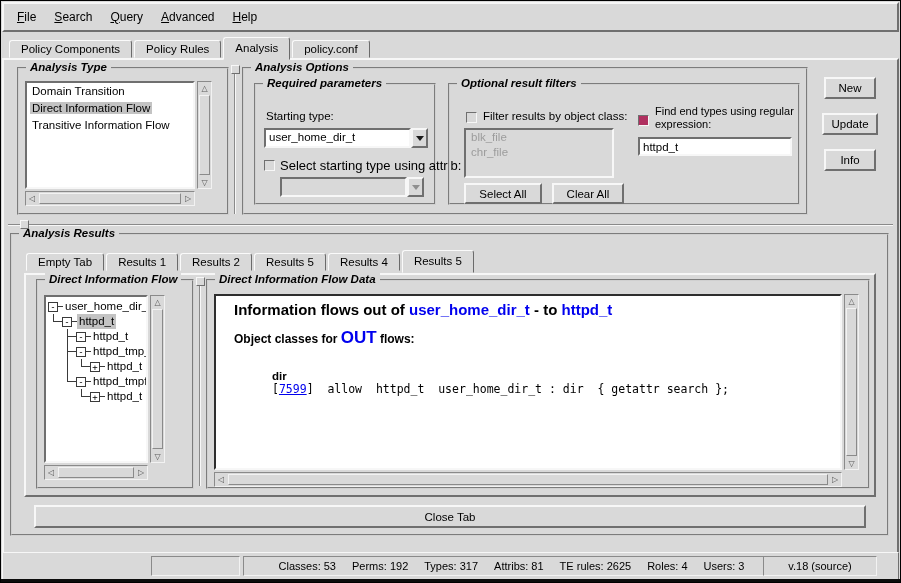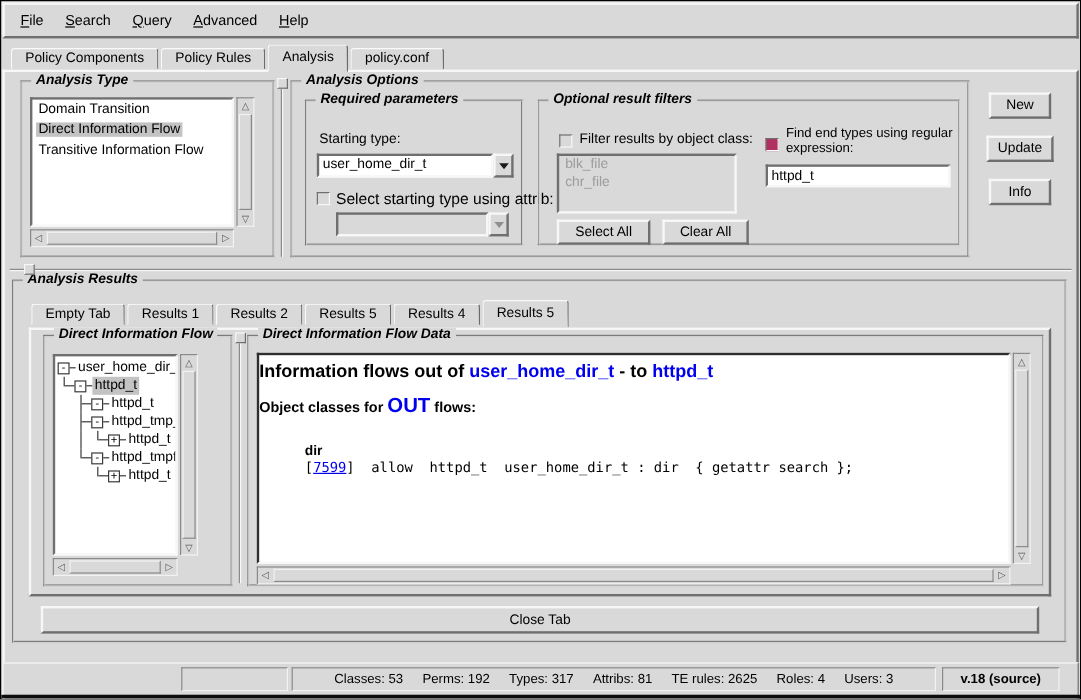--- a/index.html
+++ b/index.html
@@ -89,21 +89,21 @@
   .tcell.l::before { content:""; position:absolute; left:5px; top:0; height:8px; border-left:1px solid #3a3a3a; }
   .tcell.t::after, .tcell.l::after { content:""; position:absolute; left:6px; top:7px; width:8px; border-top:1px solid #3a3a3a; }
   .exp { flex:none; width:10px; height:10px; margin-top:3px; background:#fff;
     border:1px solid #3a3a3a; font-family:"DejaVu Sans Mono",monospace; font-size:9px;
     line-height:8px; text-align:center; }
   .dash { flex:none; width:5px; height:1px; background:#3a3a3a; margin-top:7px; }
   .tlabel { line-height:15px; padding:0 2px; }
   .tlabel.selected { background:#c3c3c3; }
   
   .textarea { position:absolute; background:#fff; border:2px solid;
-    border-color:#2e2e2e #f7f7f7 #f7f7f7 #2e2e2e; overflow:hidden; padding:5px 0; }
+    border-color:#2e2e2e #f7f7f7 #f7f7f7 #2e2e2e; overflow:hidden; padding:5px 18px; }
   .res-heading { font-size:15px; font-weight:bold; }
   .res-sub { margin-top:10px; font-size:12px; font-weight:bold; }
   .res-sub .flow { font-size:17px; color:#0000ee; }
   .blue { color:#0000ee; }
   .res-class { margin:22px 0 0 38px; font-weight:bold; font-size:11.5px; }
   .res-rule { margin-left:38px; font-family:"DejaVu Sans Mono","Liberation Mono",monospace;
     font-size:11.5px; white-space:pre; }
   .res-rule a { color:#0000ee; text-decoration:underline; cursor:pointer; }
   
   .statusbar { left:1px; top:551px; width:897px; height:28px; background:#d9d9d9;padding-left:30px; }
@@ -312,18 +312,18 @@
     <div class="status-box" style="left:148px; width:89px;"></div>
     <div class="status-box" style="left:240px; width:537px;">
       <span>Classes: 53</span>
       <span>Perms: 192</span>
       <span>Types: 317</span>
       <span>Attribs: 81</span>
       <span>TE rules: 2625</span>
       <span>Roles: 4</span>
       <span>Users: 3</span>
     </div>
-    <div class="status-box" style="left:782px; width:98px;font-weight:bold;">
+    <div class="status-box" style="left:760px; width:114px;">
       <span>v.18 (source)</span>
     </div>
   </div>
   <div class="bottom-band"></div>
 </div>
 
 </body></html>

